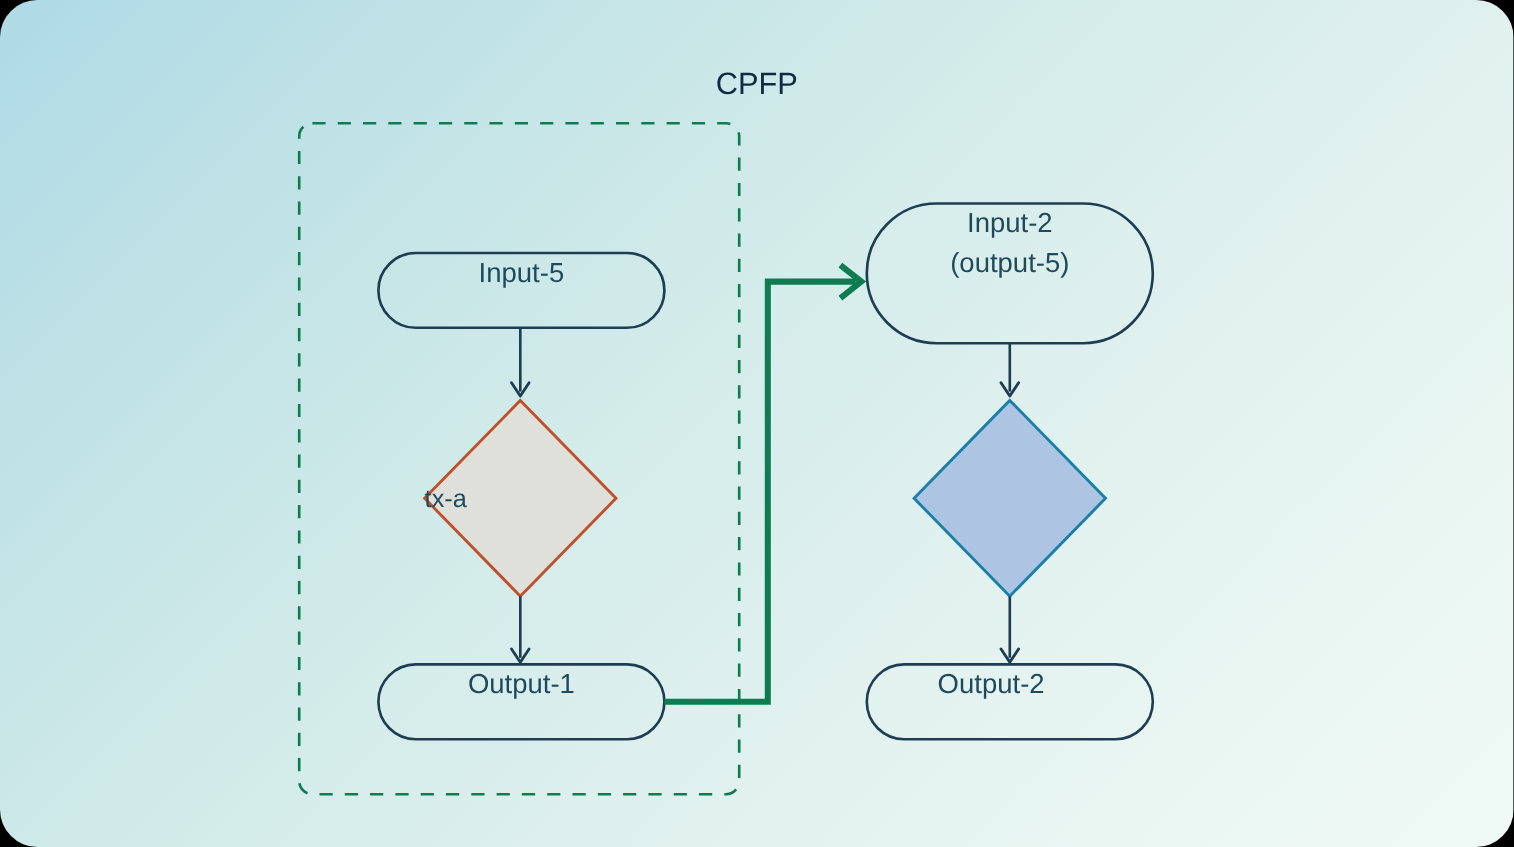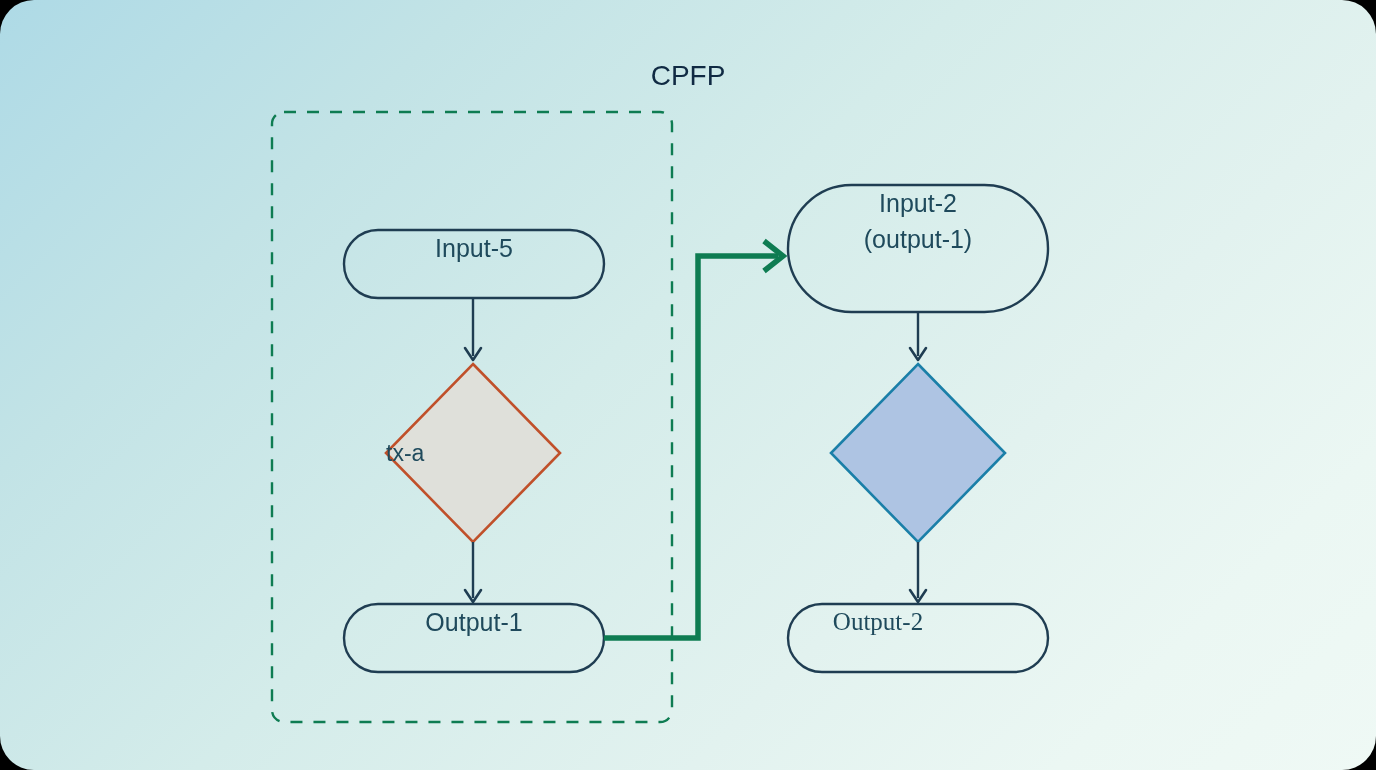--- a/index.html
+++ b/index.html
@@ -111,21 +111,21 @@
   <div class="diamond-label" style="left:386px; top:433px; width:174px; height:40px;">
     <span>tx-a</span>
   </div>
 
   <div class="node-label" style="left:344px; top:604px; width:260px; height:68px;">
     <span>Output-1</span>
   </div>
 
   <div class="node-label" style="left:788px; top:185px; width:260px; height:127px;">
     <span>Input-2</span>
-    <span>(output-1)</span>
+    <span>(output-5)</span>
   </div>
 
 
-  <div class="node-label" style="left:748px; top:604px; width:260px; height:60px;font-family:Liberation Serif, serif;">
+  <div class="node-label" style="left:771px; top:604px; width:260px; height:60px;">
     <span>Output-2</span>
   </div>
 
 </div>
 
 </body></html>

